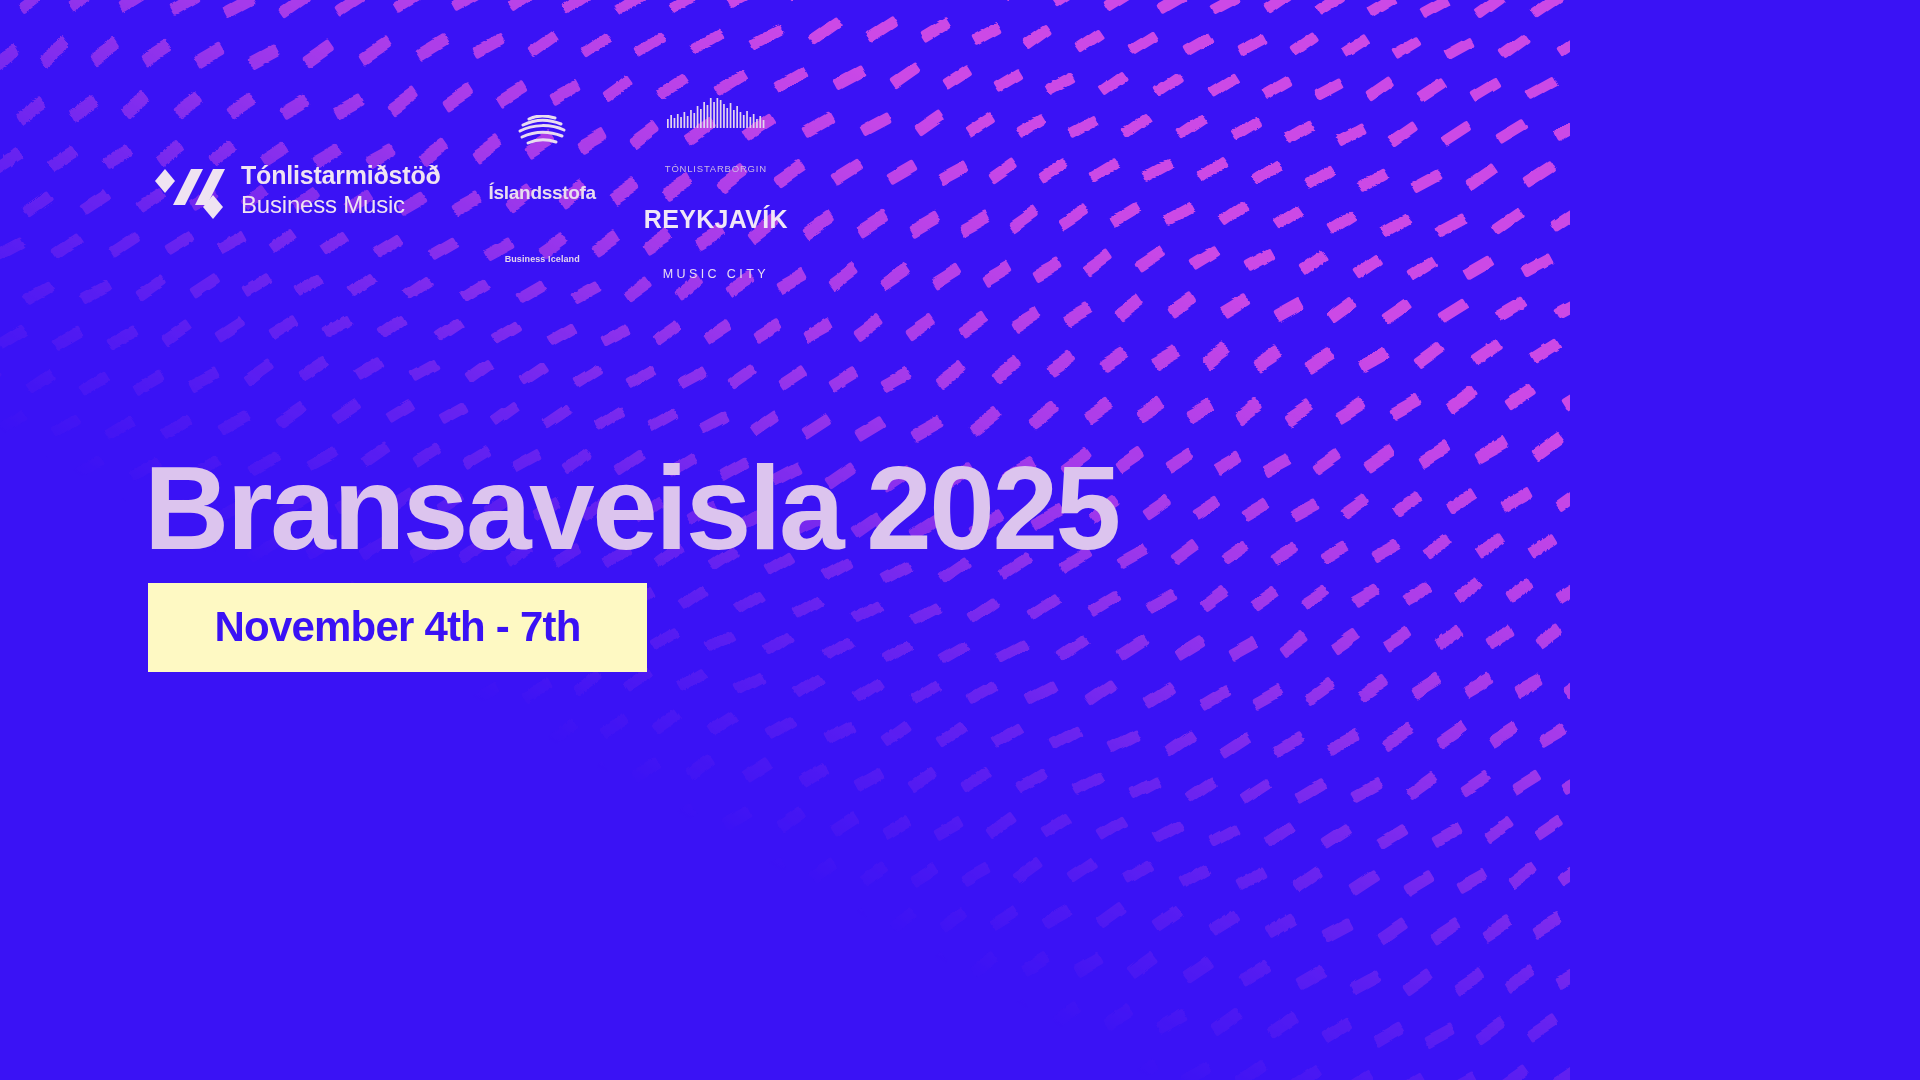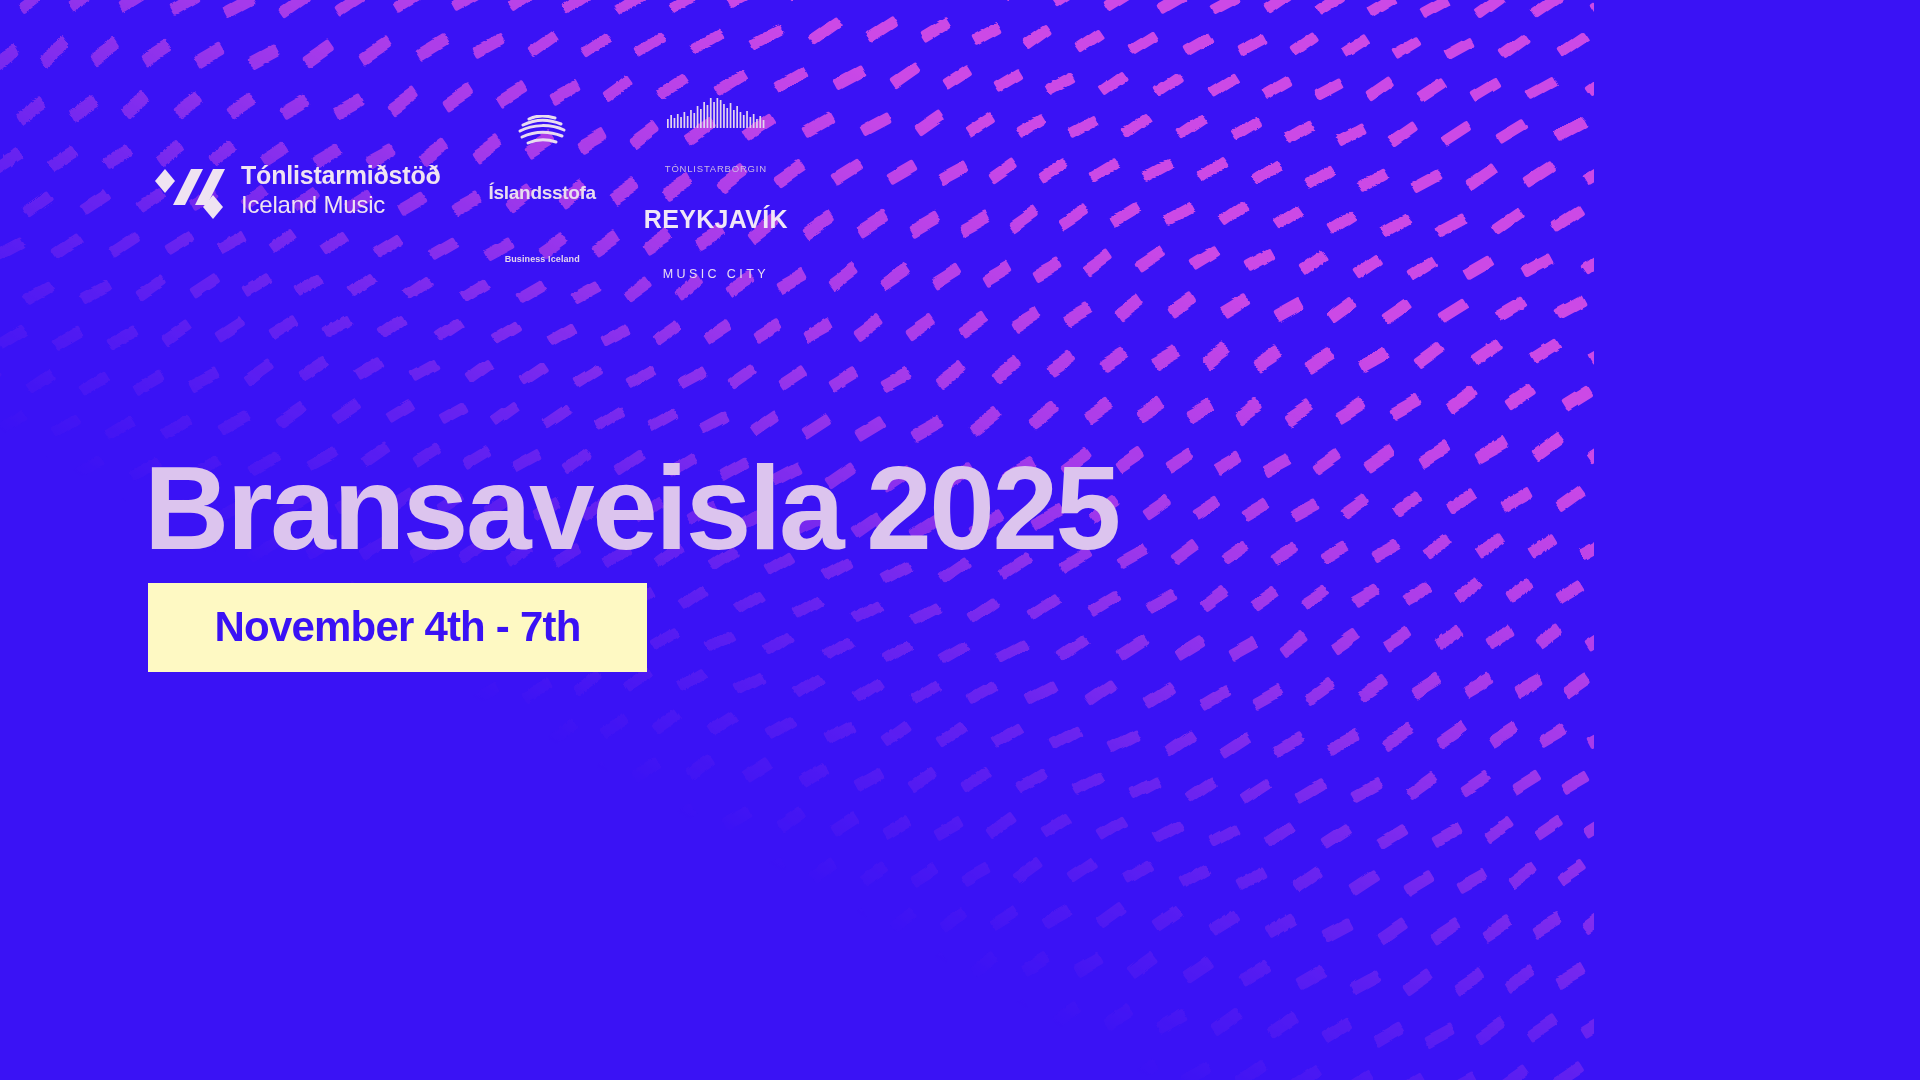--- a/index.html
+++ b/index.html
@@ -12,21 +12,20 @@
     height: 1080px;
     overflow: hidden;
     font-family: "Liberation Sans", sans-serif;
   }
   #stage {
     position: relative;
     width: 1570px;
     height: 1080px;
     background: #3a12f5;
     overflow: hidden;
-    padding-left: 24px;
   }
 
   
   #pattern-layer {
     position: absolute;
     inset: 0;
     width: 1920px;
     height: 1080px;
     pointer-events: none;
   }
@@ -3982,21 +3981,21 @@
       <svg class="im-mark" viewBox="0 0 82 58">
         <g fill="#efe3f2">
           <polygon points="12,20 22,8 32,20 22,32"></polygon>
           <polygon points="30,44 48,8 60,8 42,44"></polygon>
           <polygon points="52,44 70,8 82,8 64,44"></polygon>
           <polygon points="60,46 70,34 80,46 70,58"></polygon>
         </g>
       </svg>
       <div class="im-text">
         <span class="im-title">Tónlistarmiðstöð</span>
-        <span class="im-sub">Iceland Music</span>
+        <span class="im-sub">Business Music</span>
       </div>
     </div>
 
     <div class="logo-block" id="logo-islandsstofa">
       <svg class="is-mark" viewBox="0 0 62 30">
         <g fill="none" stroke="#e9dcf0" stroke-width="3" stroke-linecap="round">
           <path d="M18 4 C26 0, 34 0, 44 3"></path>
           <path d="M12 10 C24 4, 38 4, 50 9"></path>
           <path d="M9 16 C22 9, 40 9, 53 15"></path>
           <path d="M11 22 C24 16, 38 16, 51 21"></path>

